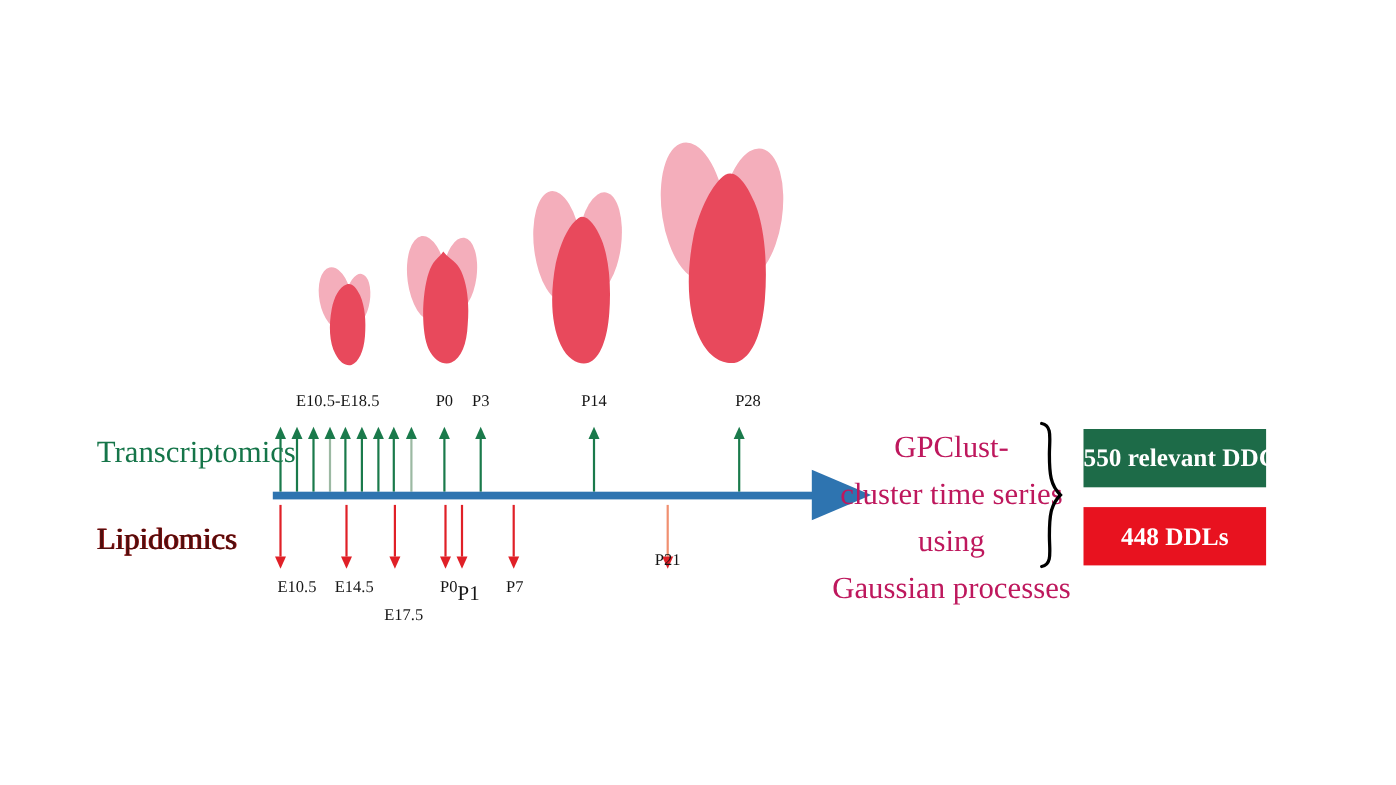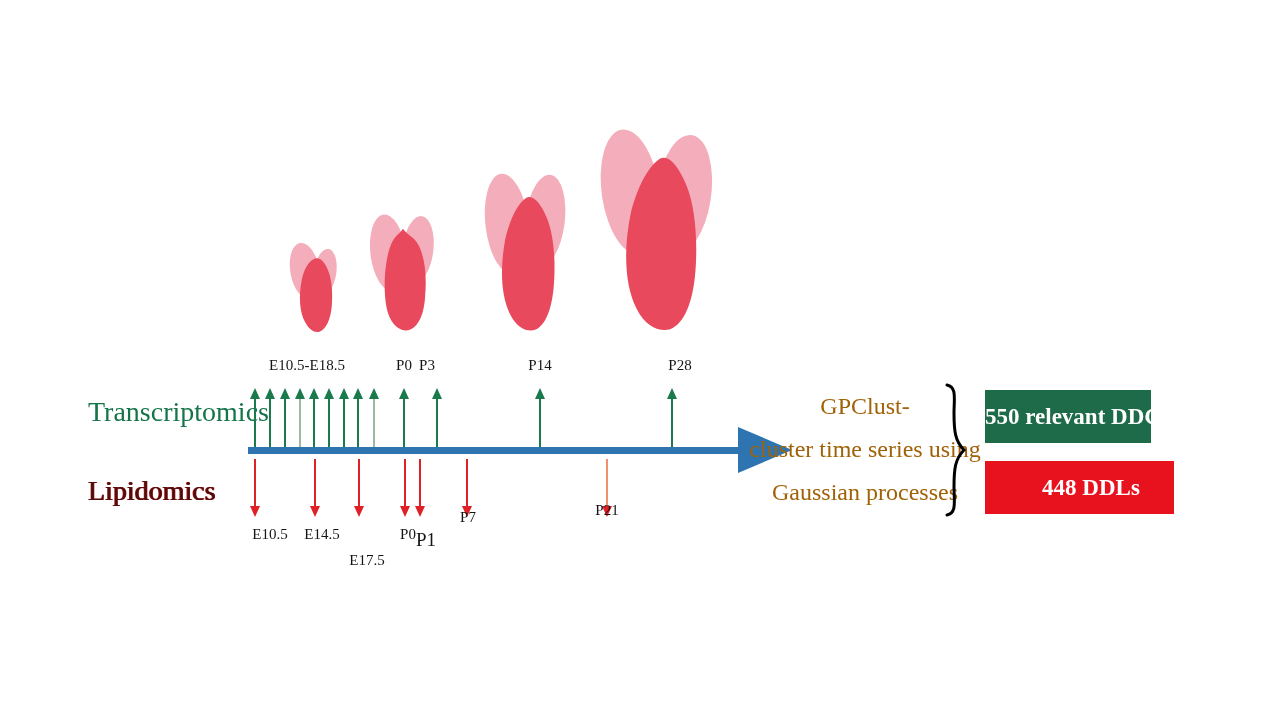--- a/index.html
+++ b/index.html
@@ -44,26 +44,26 @@
     border-left:5px solid transparent;border-right:5px solid transparent;
     border-top:11px solid var(--arrow-red);}
   .arr-dn.salmon .shaft{background:var(--arrow-salmon);}
   
   .tl-line{position:absolute;left:248px;top:447px;width:492px;height:7px;background:var(--timeline-blue);}
   .tl-head{position:absolute;left:738px;top:427px;width:0;height:0;
     border-top:23px solid transparent;border-bottom:23px solid transparent;
     border-left:54px solid var(--timeline-blue);}
   
   .gp-block{position:absolute;left:740px;top:385px;width:250px;text-align:center;
-    font-size:24px;line-height:43px;color:#a16207;}
+    font-size:28px;line-height:43px;color:#be185d;}
   
   .badge{position:absolute;left:985px;width:166px;height:53px;line-height:53px;
     text-align:center;color:#fff;font-weight:bold;font-size:23px;white-space:nowrap;}
   .badge.green{top:390px;background:var(--box-green);}
-  .badge.red{top:461px;background:var(--box-red);padding-left:23px;}
+  .badge.red{top:461px;background:var(--box-red);}
 </style>
 </head>
 <body>
 
 <div id="stage">
 
   <svg class="heart" style="left:287px;top:240px" width="56" height="93" viewBox="0 0 100 150" preserveAspectRatio="none">
     <ellipse cx="32" cy="50" rx="26" ry="46" fill="#F4AEBB" transform="rotate(-12 32 50)"></ellipse>
     <ellipse cx="68" cy="52" rx="20" ry="38" fill="#F4AEBB" transform="rotate(10 68 52)"></ellipse>
     <path d="M50,30 C38,34 30,48 26,66 C21,90 22,115 32,132 C40,146 50,150 58,148 C70,144 78,128 80,106 C82,84 80,62 72,46 C66,34 58,27 50,30 Z" fill="#E8495C"></path>
@@ -82,21 +82,21 @@
     <ellipse cx="28" cy="48" rx="24" ry="46" fill="#F4AEBB" transform="rotate(-10 28 48)"></ellipse>
     <ellipse cx="72" cy="50" rx="23" ry="44" fill="#F4AEBB" transform="rotate(10 72 50)"></ellipse>
     <path d="M52,24 C42,30 33,46 28,64 C22,90 23,116 33,133 C41,147 53,150 61,148 C73,144 80,128 82,106 C84,84 82,58 74,42 C68,30 60,20 52,24 Z" fill="#E8495C"></path>
   </svg>
 
   <div class="row-label maroon" style="left:88px;top:475px">Lipidomics</div>
   <div class="row-label green" style="left:88px;top:396px">Transcriptomics</div>
 
   <div class="tick-label" style="left:307px;top:357px">E10.5-E18.5</div>
   <div class="tick-label" style="left:404px;top:357px">P0</div>
-  <div class="tick-label" style="left:427px;top:357px">P3</div>
+  <div class="tick-label" style="left:437px;top:357px">P3</div>
   <div class="tick-label" style="left:540px;top:357px">P14</div>
   <div class="tick-label" style="left:680px;top:357px">P28</div>
 
   <div class="arr-up" style="left:249px">
       <div class="head"></div>
       <div class="shaft"></div>
     </div>
   <div class="arr-up" style="left:264px">
       <div class="head"></div>
       <div class="shaft"></div>
@@ -176,21 +176,21 @@
   <div class="arr-dn salmon" style="left:601px">
       <div class="shaft"></div>
       <div class="head"></div>
     </div>
 
   <div class="tick-label" style="left:270px;top:526px">E10.5</div>
   <div class="tick-label" style="left:322px;top:526px">E14.5</div>
   <div class="tick-label" style="left:367px;top:552px">E17.5</div>
   <div class="tick-label" style="left:408px;top:526px">P0</div>
   <div class="tick-label small" style="left:426px;top:529px">P1</div>
-  <div class="tick-label" style="left:468px;top:509px">P7</div>
+  <div class="tick-label" style="left:468px;top:526px">P7</div>
   <div class="tick-label" style="left:607px;top:502px">P21</div>
 
   <div class="gp-block">
     <div>GPClust-</div>
     <div>cluster time series using</div>
     <div>Gaussian processes</div>
   </div>
 
   <svg class="abs" style="left:944px;top:383px" width="24" height="134" viewBox="0 0 24 134">
     <path d="M3,2 C13,4 10,16 10,30 C10,48 11,58 20,67 C11,76 10,86 10,104 C10,118 13,130 3,132" fill="none" stroke="#000" stroke-width="3" stroke-linecap="round"></path>

